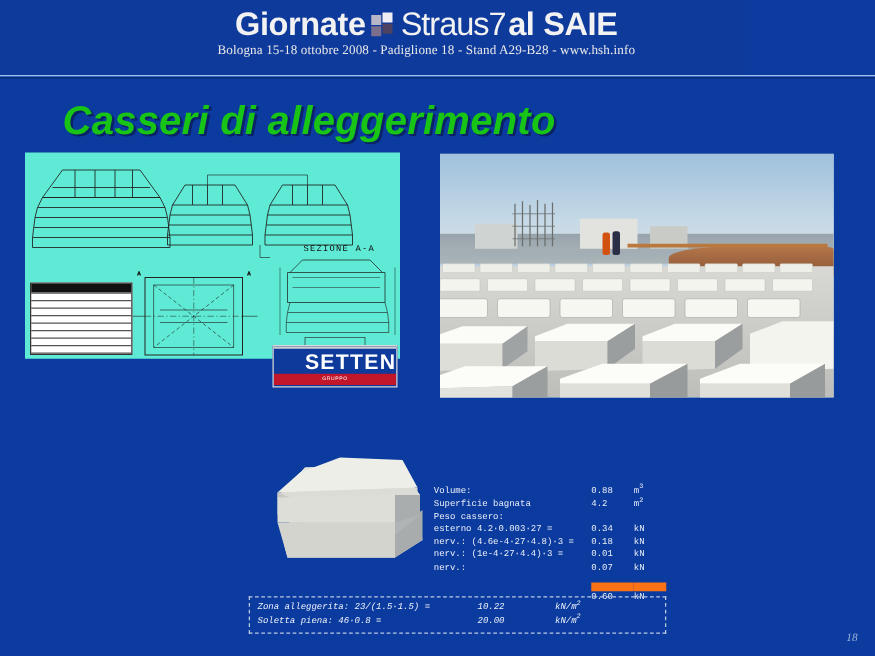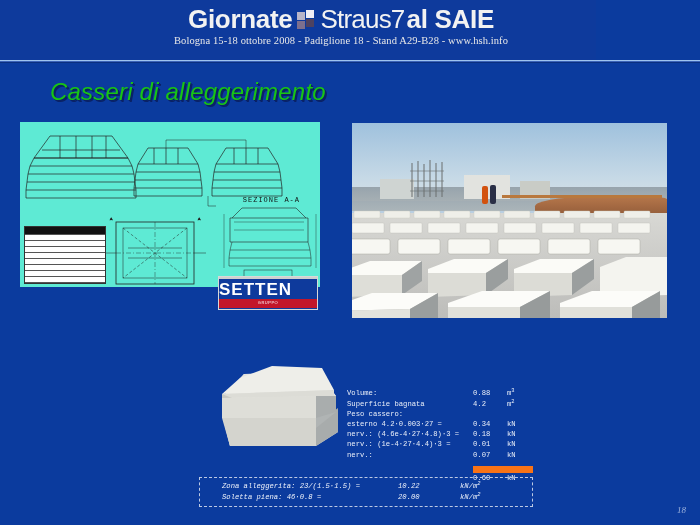--- a/index.html
+++ b/index.html
@@ -44,21 +44,21 @@
     font-family:"Liberation Serif", serif;letter-spacing:0.1px;
     white-space:nowrap;
   }
   #rule{
     position:absolute;left:0;top:60px;width:700px;height:3px;
     background:linear-gradient(to bottom,#9fc4ef 0px,#9fc4ef 1px,#3b63b8 1px,#3b63b8 2px,#0a2f80 2px);
   }
   
   #slide-title{
     position:absolute;left:50px;top:78px;
-    font-size:24px;font-weight:normal;font-style:italic;
+    font-size:32px;font-weight:bold;font-style:italic;
     color:#18c415;
     text-shadow:2px 2px 0 #0a2266, 1px 1px 0 #0a2266;
     letter-spacing:0.2px;white-space:nowrap;
   }
   
   #drawing{
     position:absolute;left:20px;top:122px;width:300px;height:165px;
     background:#5eead4;overflow:hidden;
   }
   #sezione-label{
@@ -72,21 +72,21 @@
   #titleblock .tb-hdr{height:7px;background:#111;}
   #titleblock .tb-r{height:5px;border-top:1px solid #555;}
   #setten{
     position:absolute;left:218px;top:276px;width:100px;height:34px;
     background:#0e3a9c;border:1px solid #d8d8d8;box-sizing:border-box;
     overflow:hidden;
   }
   #setten .st-top{height:2px;background:#cfcfcf;}
   #setten .st-word{
     color:#fff;font-size:17px;font-weight:bold;letter-spacing:1px;
-    text-align:left;line-height:17px;margin-top:2px;
+    text-align:right;line-height:17px;margin-top:2px;
     font-family:"Liberation Sans", sans-serif;
   }
   #setten .st-red{
     height:9px;background:#c2162a;margin-top:1px;position:relative;
   }
   #setten .st-red span{
     position:absolute;left:0;right:0;top:1px;text-align:center;
     font-size:4px;color:#fff;letter-spacing:0.5px;
   }
   #setten .st-sub{
@@ -128,21 +128,21 @@
   tr.spacer td{height:6px;line-height:6px;font-size:1px;}
   tr.total td{border-top:7px solid #f97316;padding-top:1px;}
   tr.total .c-label{border-top:none;}
   
   #summary{
     position:absolute;left:199px;top:477px;width:334px;height:30px;
     border:1px dashed #bcc9e4;box-sizing:border-box;
     font-family:"Liberation Mono", monospace;font-style:italic;
     font-size:7.2px;color:#eef2fb;
   }
-  #summary table{border-collapse:collapse;margin:3px 0 0 22px;}
+  #summary table{border-collapse:collapse;margin:3px 0 0 6px;}
   #summary td{padding:0;white-space:pre;line-height:11px;}
   .s-label{width:176px;}
   .s-val{width:62px;text-align:left;}
   .s-unit{width:60px;text-align:left;}
   
   #pageno{
     position:absolute;right:14px;bottom:10px;
     font-size:9px;font-style:italic;color:#9fb4dd;
     font-family:"Liberation Serif", serif;
   }

